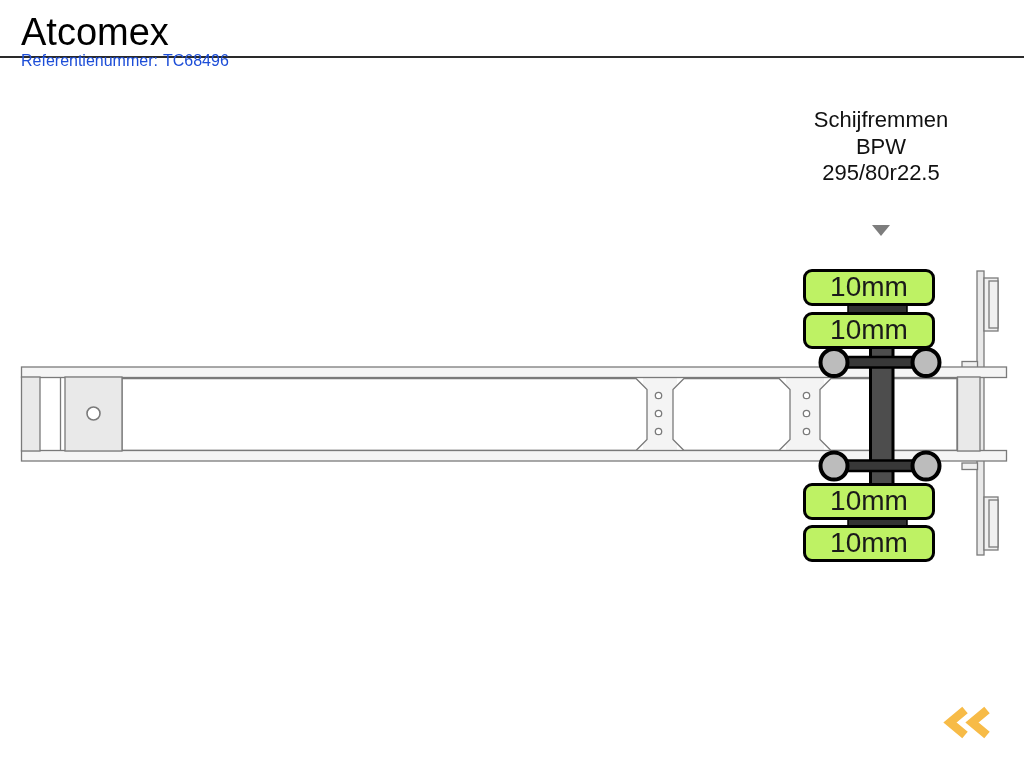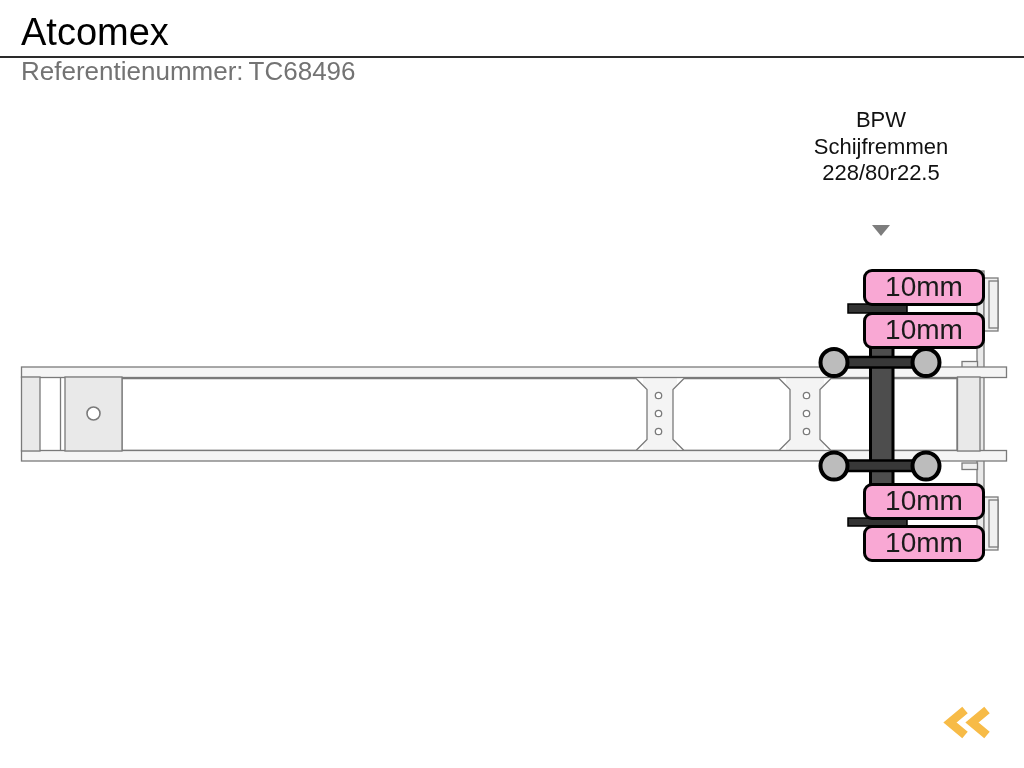--- a/index.html
+++ b/index.html
@@ -1,31 +1,31 @@
 <!DOCTYPE html>
 <html><head>
 <meta charset="utf-8">
 <style>
   html,body { margin:0; padding:0; background:#ffffff; }
   body { font-family:"Liberation Sans", sans-serif; }
   .stage { position:relative; width:1024px; height:768px; background:#ffffff; overflow:hidden;text-decoration:underline; }
 
   .title { position:absolute; left:21px; top:12px; font-size:38px; line-height:40px; color:#000; white-space:nowrap; }
   .rule  { position:absolute; left:0; top:56px; width:1024px; height:0; border-top:2px solid #2a2a2a; }
-  .ref   { position:absolute; left:21px; top:60px; font-size:26px; line-height:22px; color:#737373; white-space:nowrap; }
+  .ref   { position:absolute; left:21px; top:50px; font-size:16px; line-height:22px; color:#1d4ed8; white-space:nowrap; }
   .ref .lbl { margin-right:5px; }
 
   .axle-info { position:absolute; left:770px; top:107px; width:222px; text-align:center;
                font-size:22px; line-height:26.5px; color:#111; }
   .pointer { position:absolute; left:872px; top:225px; width:0; height:0;
              border-left:9.5px solid transparent; border-right:9.5px solid transparent;
              border-top:11px solid #7d7d7d; }
 
-  .tire { position:absolute; left:863px; width:122px; height:37px; box-sizing:border-box;
-          background:#f9a8d4; border:3.5px solid #000; border-radius:9px;
+  .tire { position:absolute; left:803px; width:132px; height:37px; box-sizing:border-box;
+          background:#bef264; border:3.5px solid #000; border-radius:9px;
           font-size:28px; line-height:29px; text-align:center; color:#1a1a1a; }
   .t1 { top:269px; } .t2 { top:312px; } .t3 { top:483px; } .t4 { top:525px; }
 
   svg.diagram { position:absolute; left:0; top:0; }
 </style>
 </head>
 <body>
 
 <div class="stage">
 
@@ -97,23 +97,23 @@
     </g>
   </svg>
 
   <div class="title">Atcomex</div>
   <div class="rule"></div>
   <div class="ref">
     <span class="lbl">Referentienummer:</span><span>TC68496</span>
   </div>
 
   <div class="axle-info">
+    <div>Schijfremmen</div>
     <div>BPW</div>
-    <div>Schijfremmen</div>
-    <div>228/80r22.5</div>
+    <div>295/80r22.5</div>
   </div>
   <div class="pointer"></div>
 
   <div class="tire t1">10mm</div>
   <div class="tire t2">10mm</div>
   <div class="tire t3">10mm</div>
   <div class="tire t4">10mm</div>
 
 </div>
 

